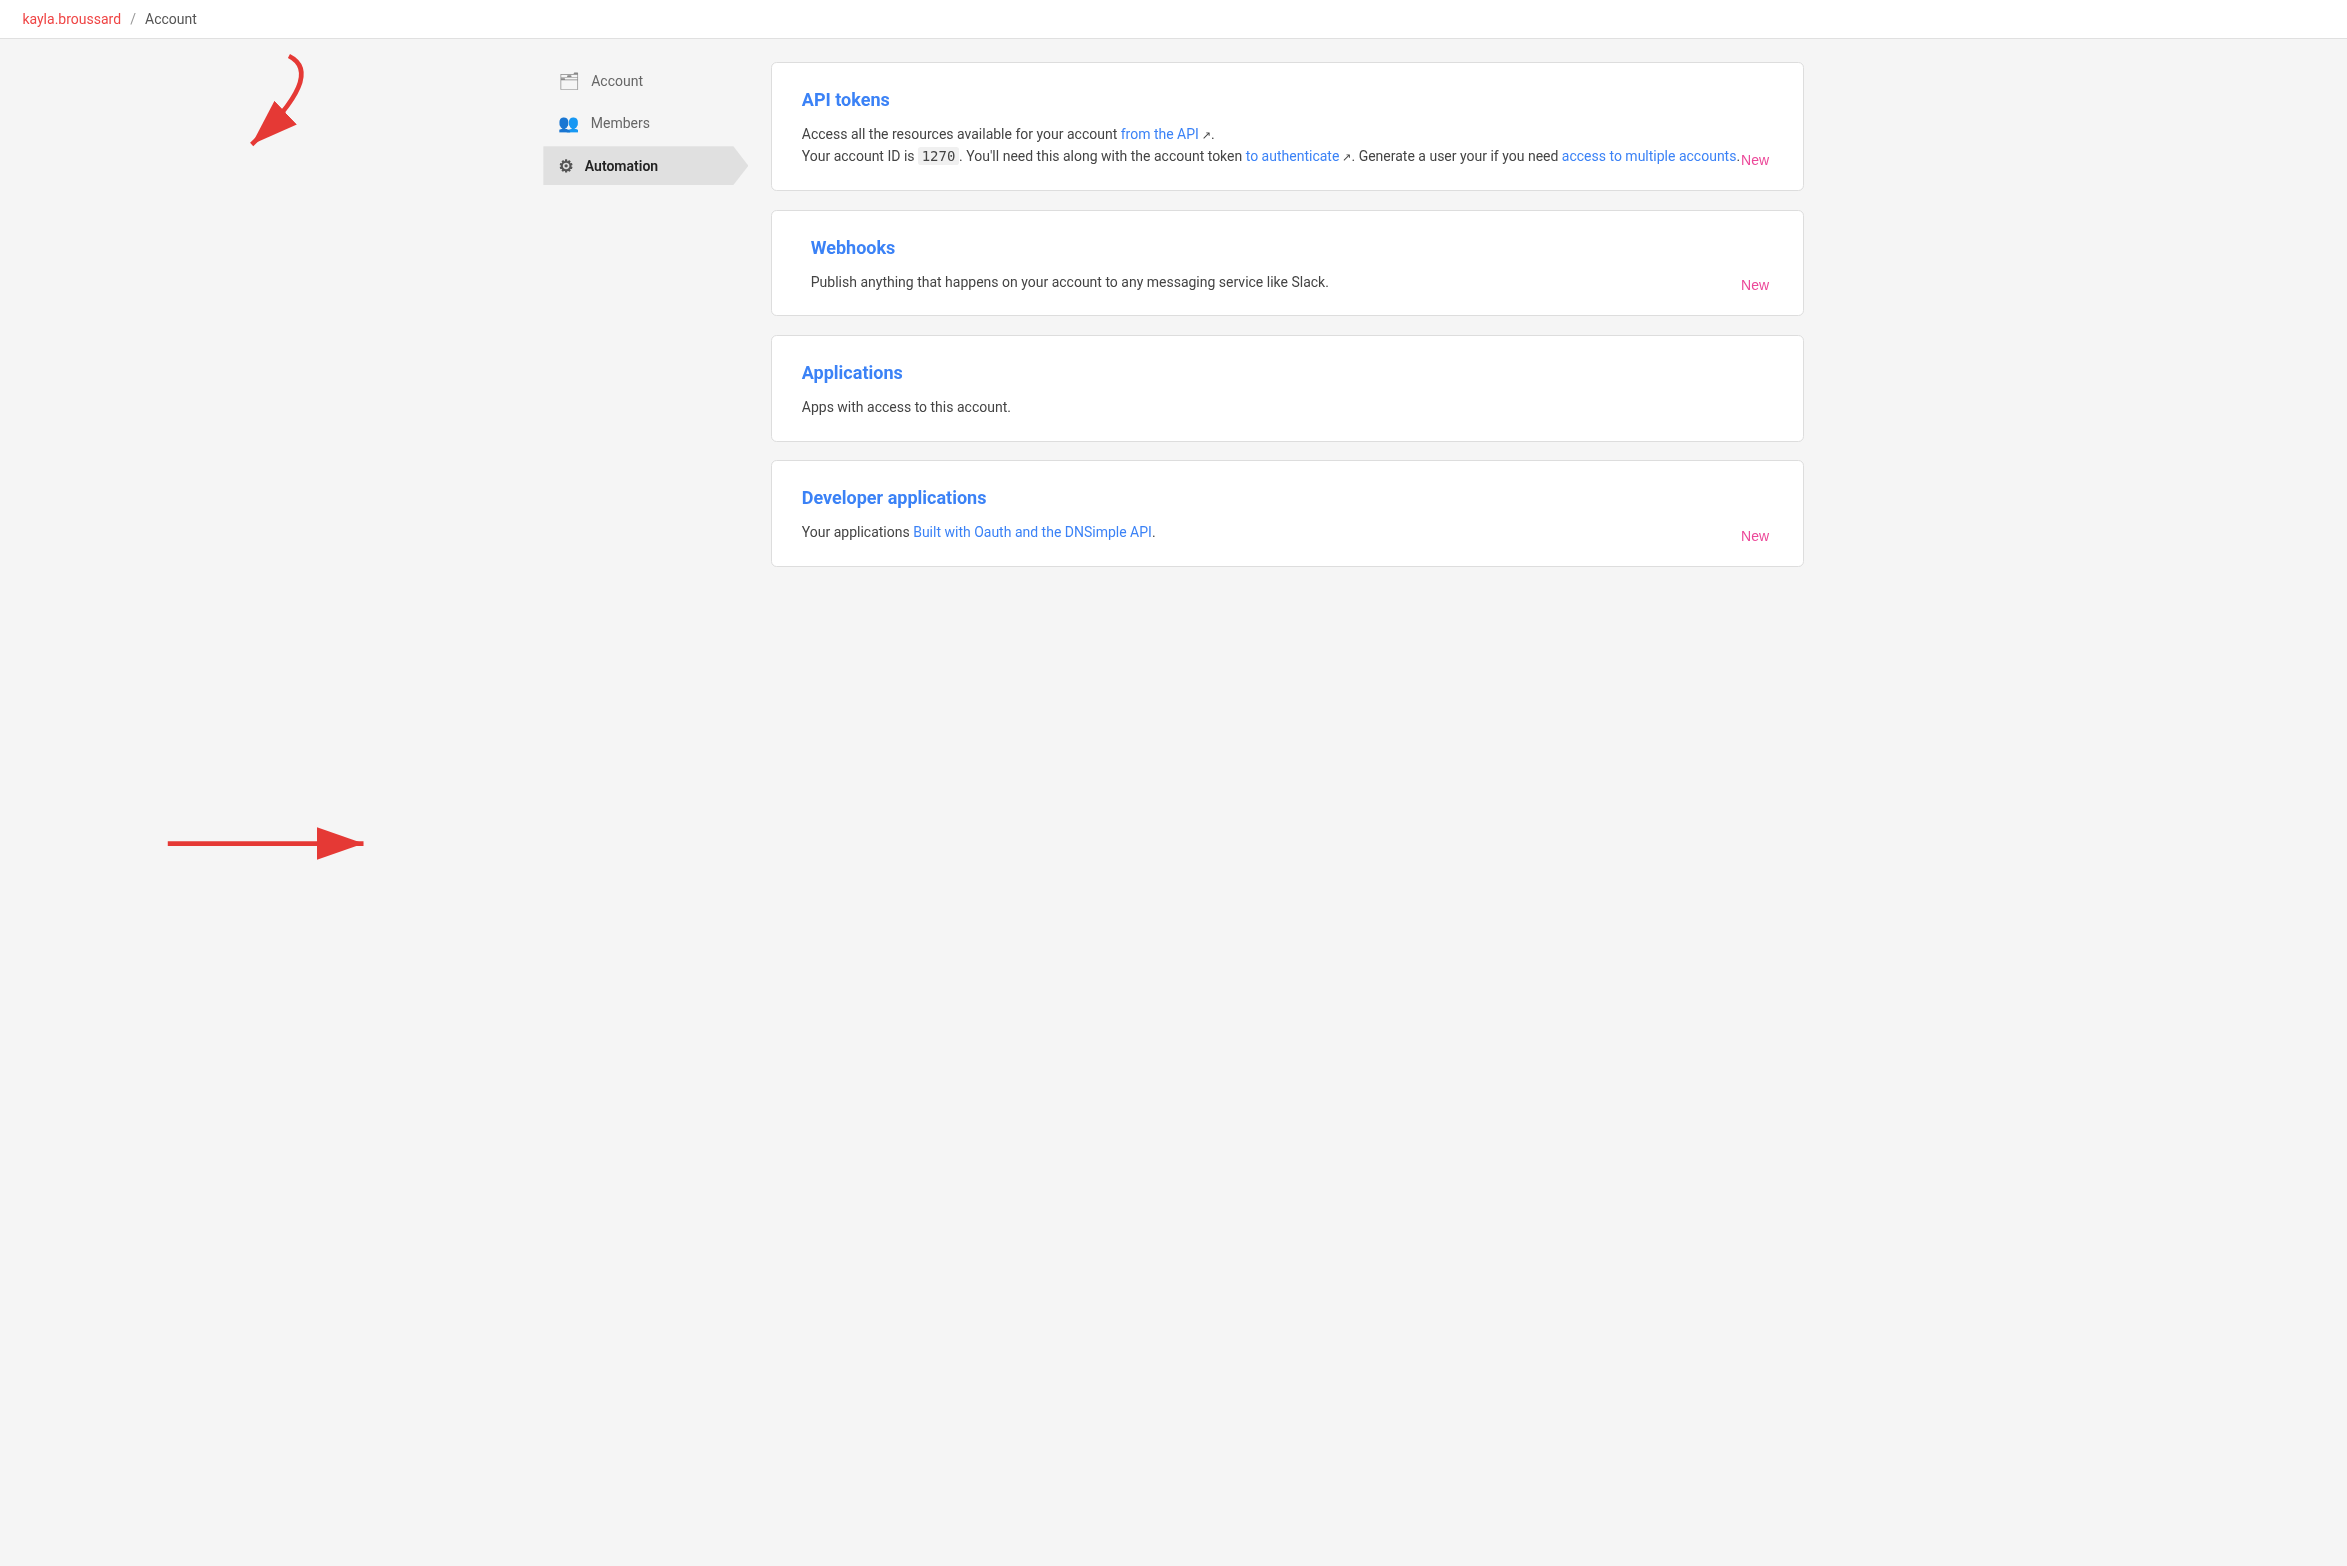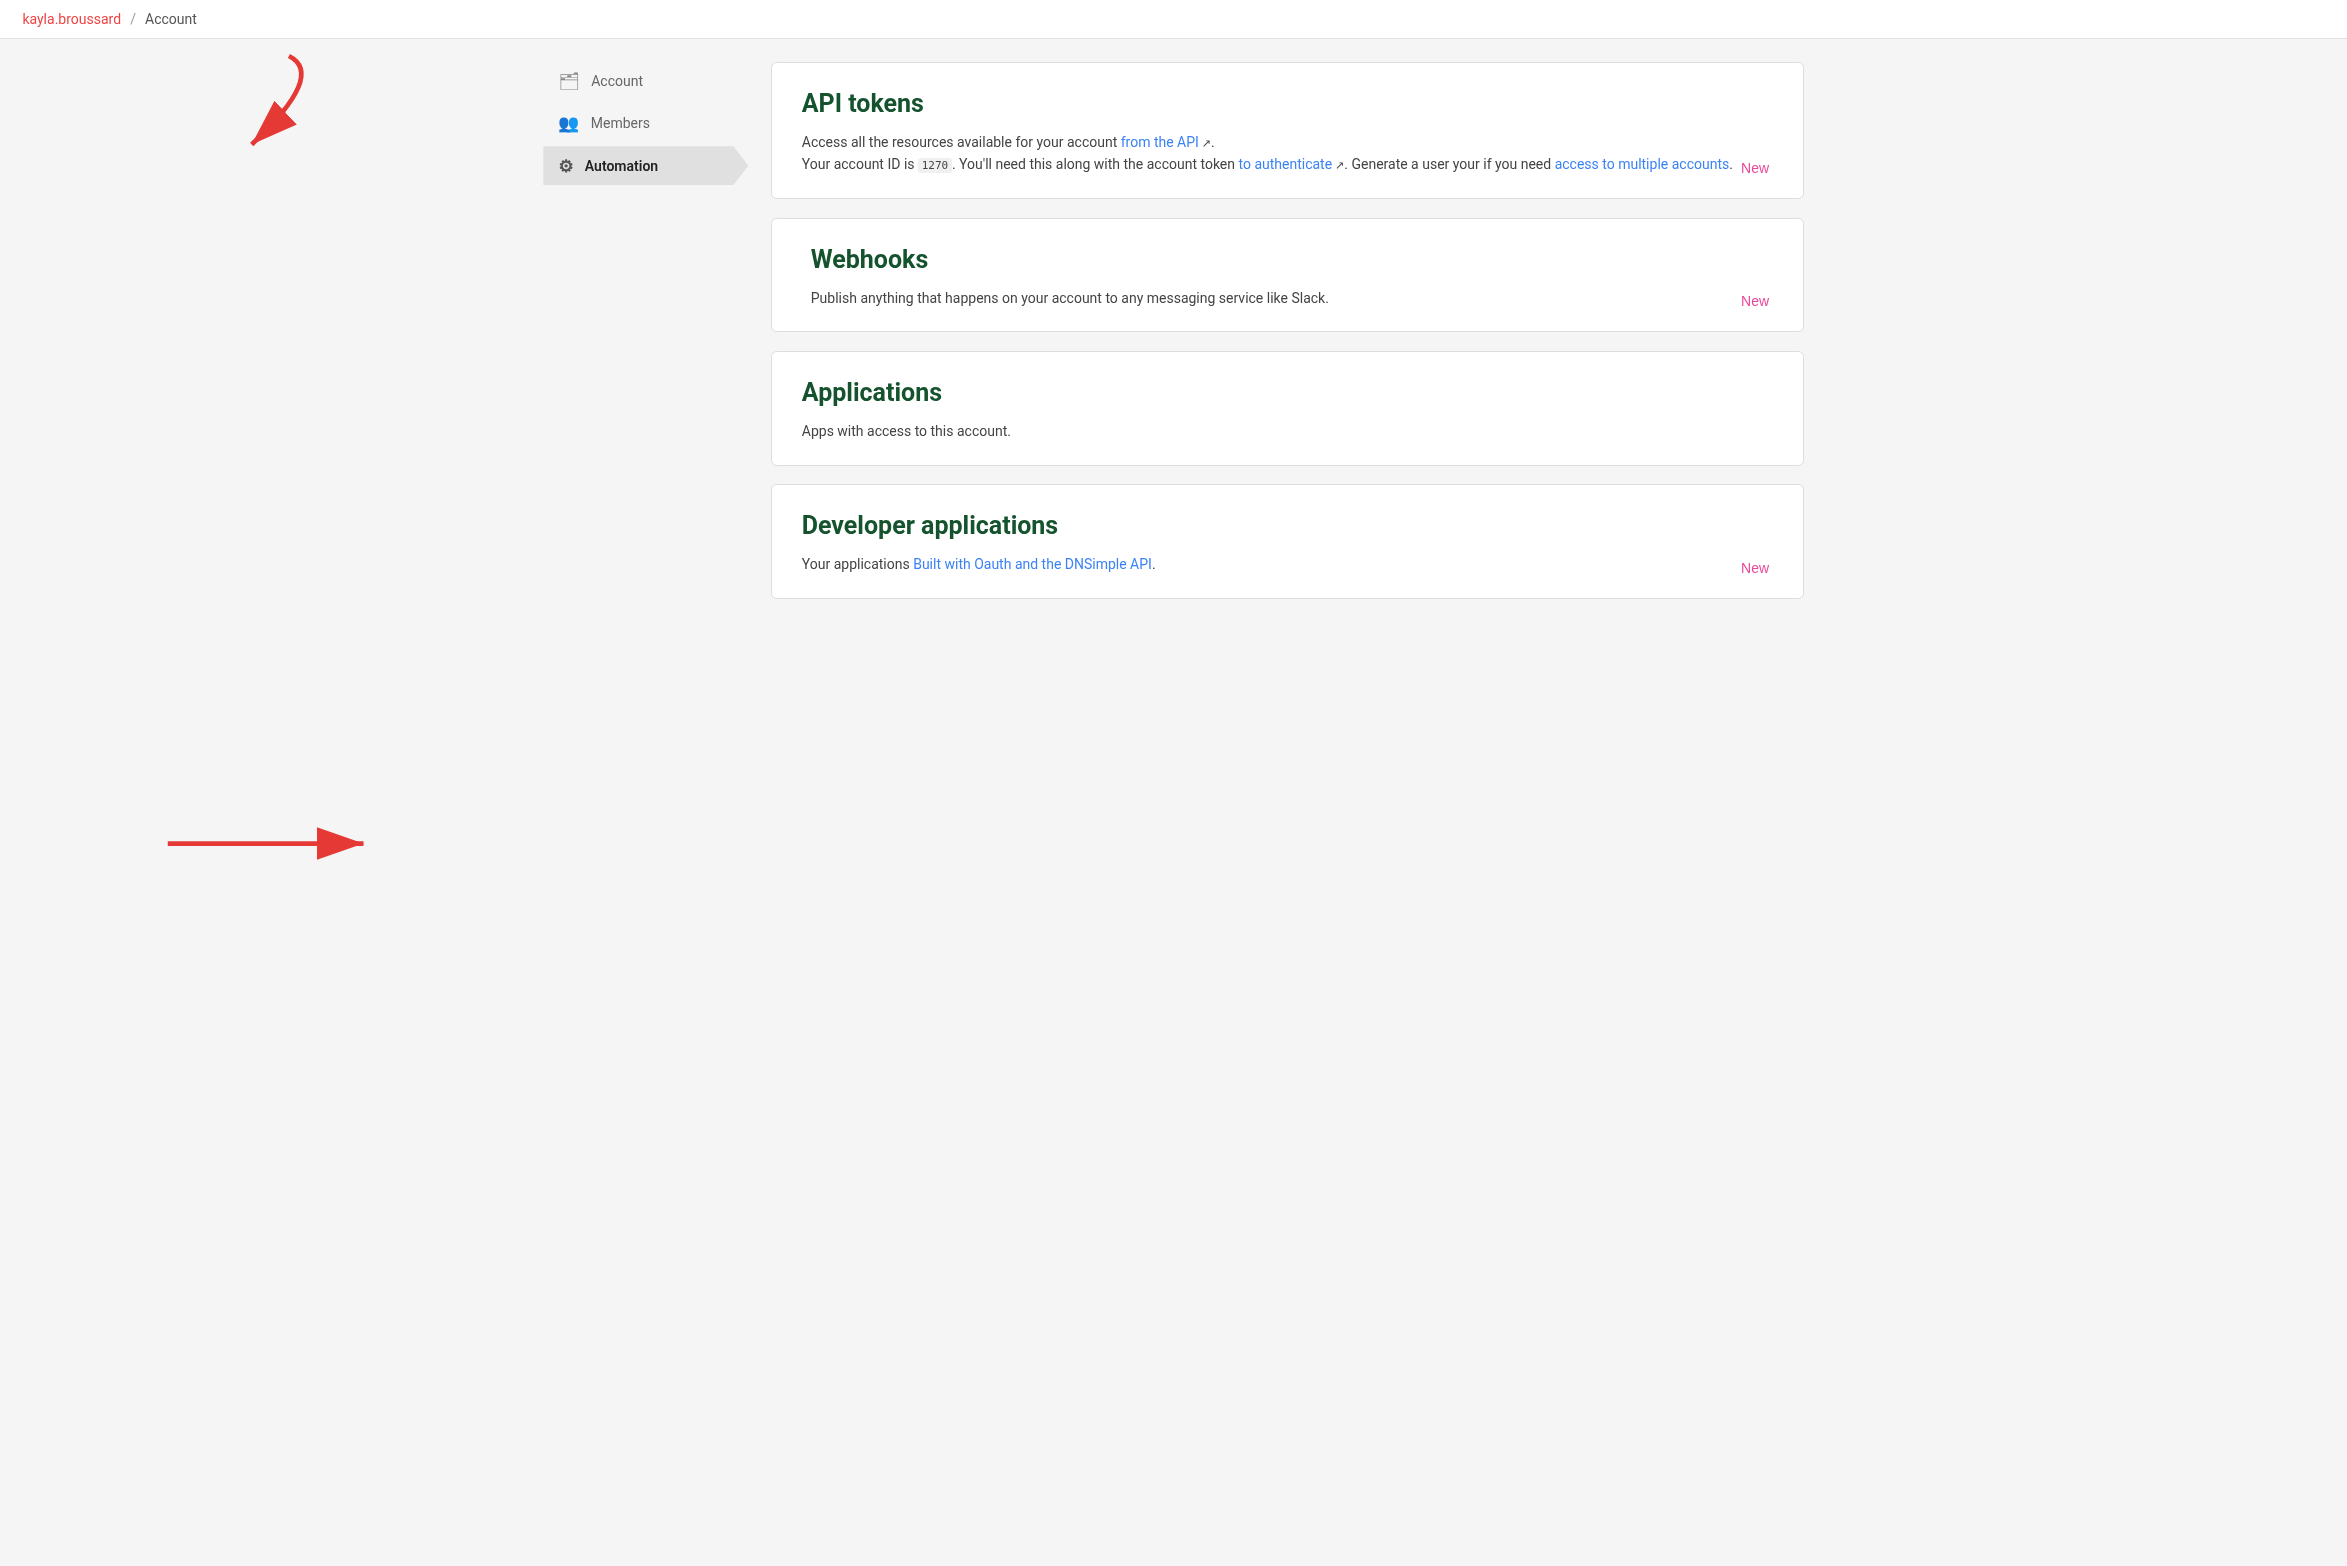--- a/index.html
+++ b/index.html
@@ -79,40 +79,40 @@
       gap: 18.6px;
     }
     .card {
       background: #fff;
       border: 0.9px solid #ddd;
       border-radius: 5.6px;
       padding: 26px 30px 22.4px 30px;
       position: relative;
     }
     .card-title {
-      font-size: 25px;
+      font-size: 18px;
       font-weight: 700;
-      color: #14532d;
+      color: #3b82f6;
       margin-bottom: 13px;
     }
     .card-desc {
       font-size: 14px;
       color: #444;
       line-height: 1.6;
     }
     .card-desc a {
       color: #3b82f6;
       text-decoration: none;
     }
     .card-desc code {
       font-family: monospace;
       background: #f0f0f0;
       padding: 0.9px 3.7px;
       border-radius: 2.8px;
-      font-size: 11px;
+      font-size: 14px;
     }
     .card-new-btn {
       position: absolute;
       bottom: 18.6px;
       right: 26px;
       color: #ec4899;
       font-size: 14px;
       font-weight: 500;
       cursor: pointer;
       background: none;

